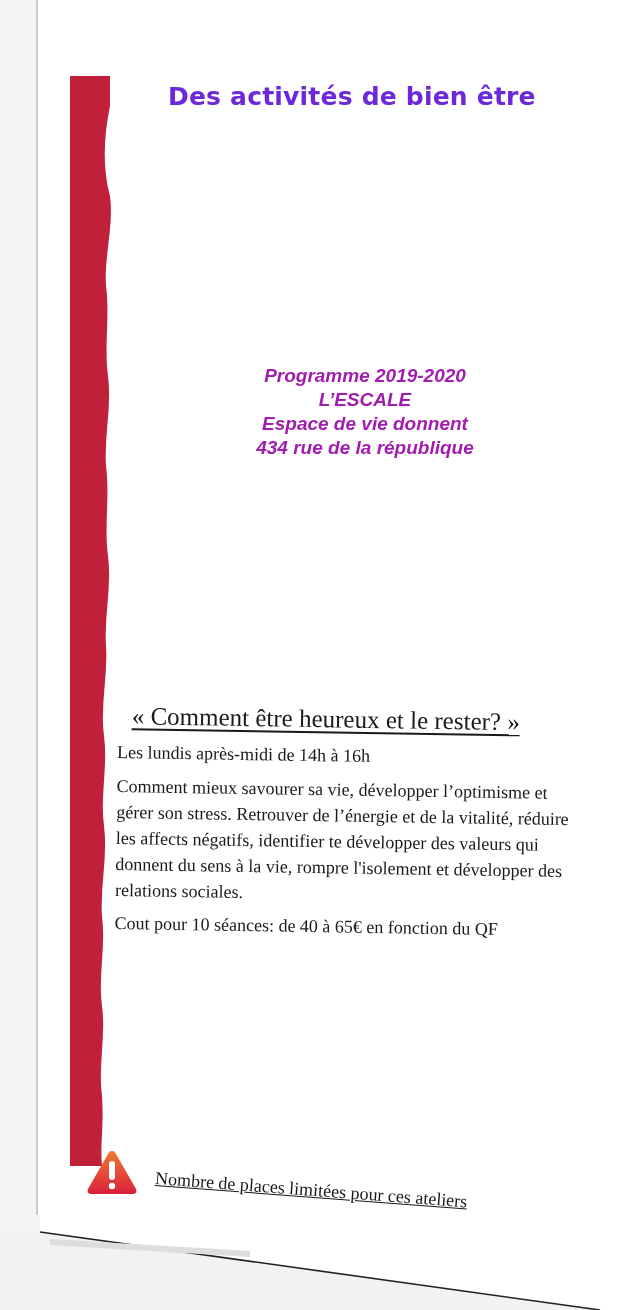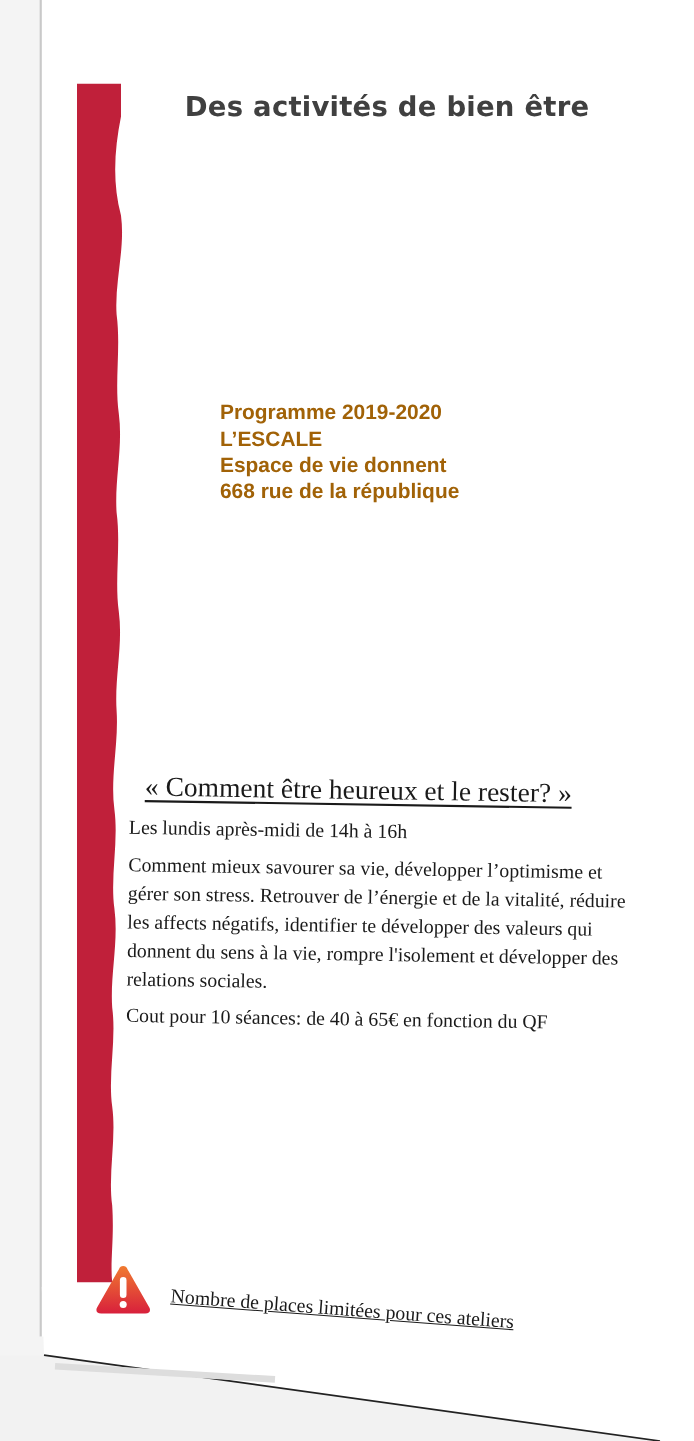--- a/index.html
+++ b/index.html
@@ -1,21 +1,21 @@
 <!DOCTYPE html>
 <html><head>
 <meta charset="utf-8">
 <style>
   html, body { margin:0; padding:0; }
   body { width:631px; height:1310px; background:#f4f4f4; position:relative; overflow:hidden; font-family:"Liberation Serif", serif; }
   .paper { position:absolute; left:36px; top:0; width:595px; height:1215px; background:#ffffff; border-left:2px solid #c9c9c9; transform-origin:0 0; }
   .paper-bottom { position:absolute; left:0; top:1170px; width:631px; height:140px; }
   .red-band { position:absolute; left:70px; top:76px; width:42px; height:1090px; }
-  .title { position:absolute; left:168px; top:82px; font-family:"DejaVu Sans", sans-serif; font-weight:bold; font-size:25px; letter-spacing:0.2px; color:#404040; }
-  .programme { position:absolute; left:200px; top:364px; width:330px; text-align:left; font-family:"Liberation Sans", sans-serif; font-weight:bold; font-size:19px; line-height:24px; color:#a16207; }
+  .title { position:absolute; left:168px; top:82px; font-family:"DejaVu Sans", sans-serif; font-weight:bold; font-size:25px; letter-spacing:0.2px; color:#6d28d9; }
+  .programme { position:absolute; left:200px; top:364px; width:330px; text-align:center; font-family:"Liberation Sans", sans-serif; font-weight:bold; font-style:italic; font-size:19px; line-height:24px; color:#a21caf; }
   .programme div { white-space:nowrap; }
   .activity { position:absolute; left:118px; top:702px; width:480px; transform:rotate(0.9deg); transform-origin:0 0; color:#1a1a1a; }
   .activity-title { font-size:25px; text-decoration:underline; text-decoration-thickness:2px; text-underline-offset:4px; margin-left:14px; white-space:nowrap; }
   .schedule { font-size:18px; margin-top:12px; }
   .description { font-size:18px; line-height:26px; margin-top:10px; width:472px; }
   .cost { font-size:18px; margin-top:10px; white-space:nowrap; }
   .warning { position:absolute; left:86px; top:1148px; width:52px; height:48px; }
   .warning-text { position:absolute; left:156px; top:1168px; font-size:18px; text-decoration:underline; color:#1a1a1a; transform:rotate(4.3deg); transform-origin:0 0; white-space:nowrap; }
 </style>
 </head>
@@ -33,21 +33,21 @@
 <svg class="red-band" viewBox="0 0 42 1090" width="42" height="1090" preserveAspectRatio="none">
   <path d="M0,0 L40,0 L40,30 C34,60 32,90 40,120 C44,150 34,180 36,210 C40,240 34,270 38,300 C42,330 34,360 36,390 C40,420 34,450 38,480 C42,510 34,540 36,570 C38,600 30,630 34,660 C38,690 30,720 34,750 C38,780 30,810 32,840 C36,870 28,900 32,930 C36,960 28,990 32,1020 C34,1050 30,1070 32,1090 L0,1090 Z" fill="#c0203a"></path>
 </svg>
 
 <div class="title">Des activités de bien être</div>
 
 <div class="programme">
   <div>Programme 2019-2020</div>
   <div>L’ESCALE</div>
   <div>Espace de vie donnent</div>
-  <div>668 rue de la république</div>
+  <div>434 rue de la république</div>
 </div>
 
 <div class="activity">
   <div class="activity-title">« Comment être heureux et le rester? »</div>
   <div class="schedule">Les lundis après-midi de 14h à 16h</div>
   <div class="description">Comment mieux savourer sa vie, développer l’optimisme et gérer son stress. Retrouver de l’énergie et de la vitalité, réduire les affects négatifs, identifier te développer des valeurs qui donnent du sens à la vie, rompre l'isolement et développer des relations sociales.</div>
   <div class="cost">Cout pour 10 séances: de 40 à 65€ en fonction du QF</div>
 </div>
 
 <svg class="warning" viewBox="0 0 52 48" width="52" height="48">

